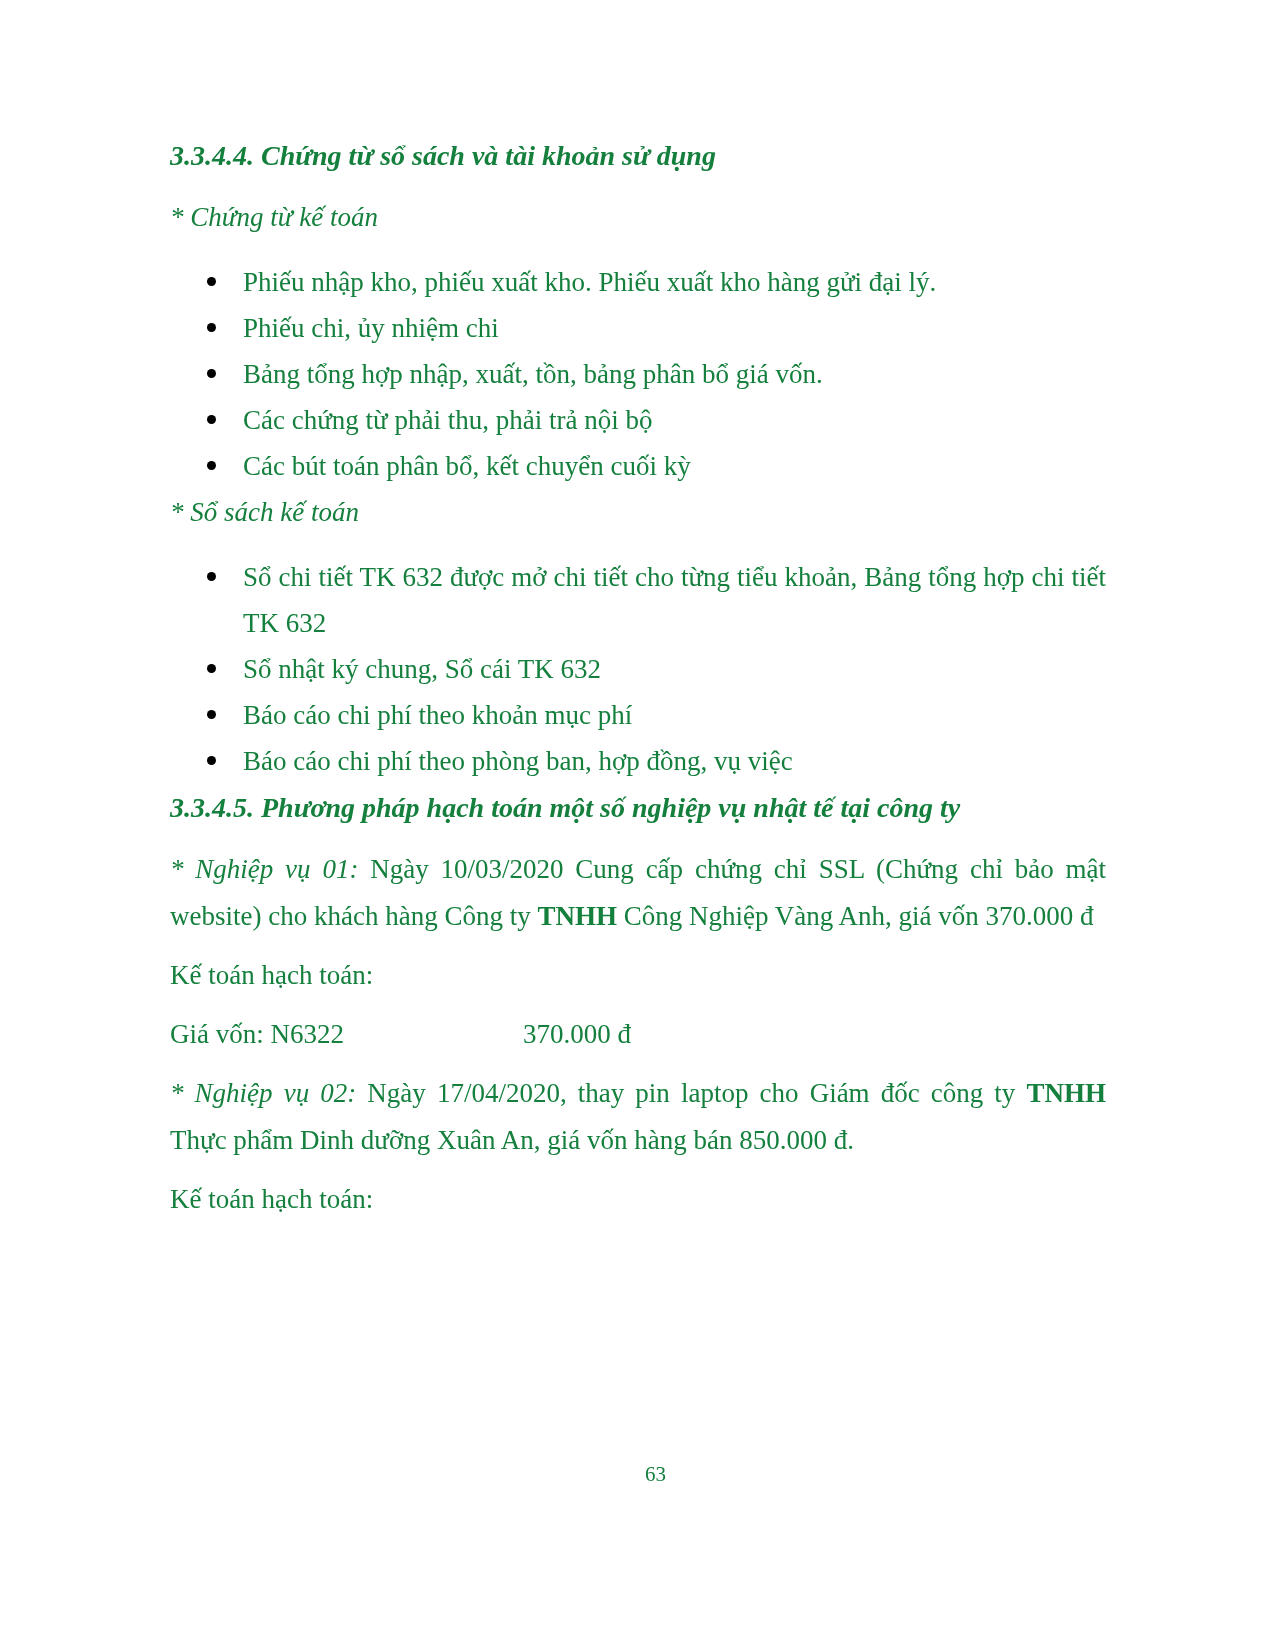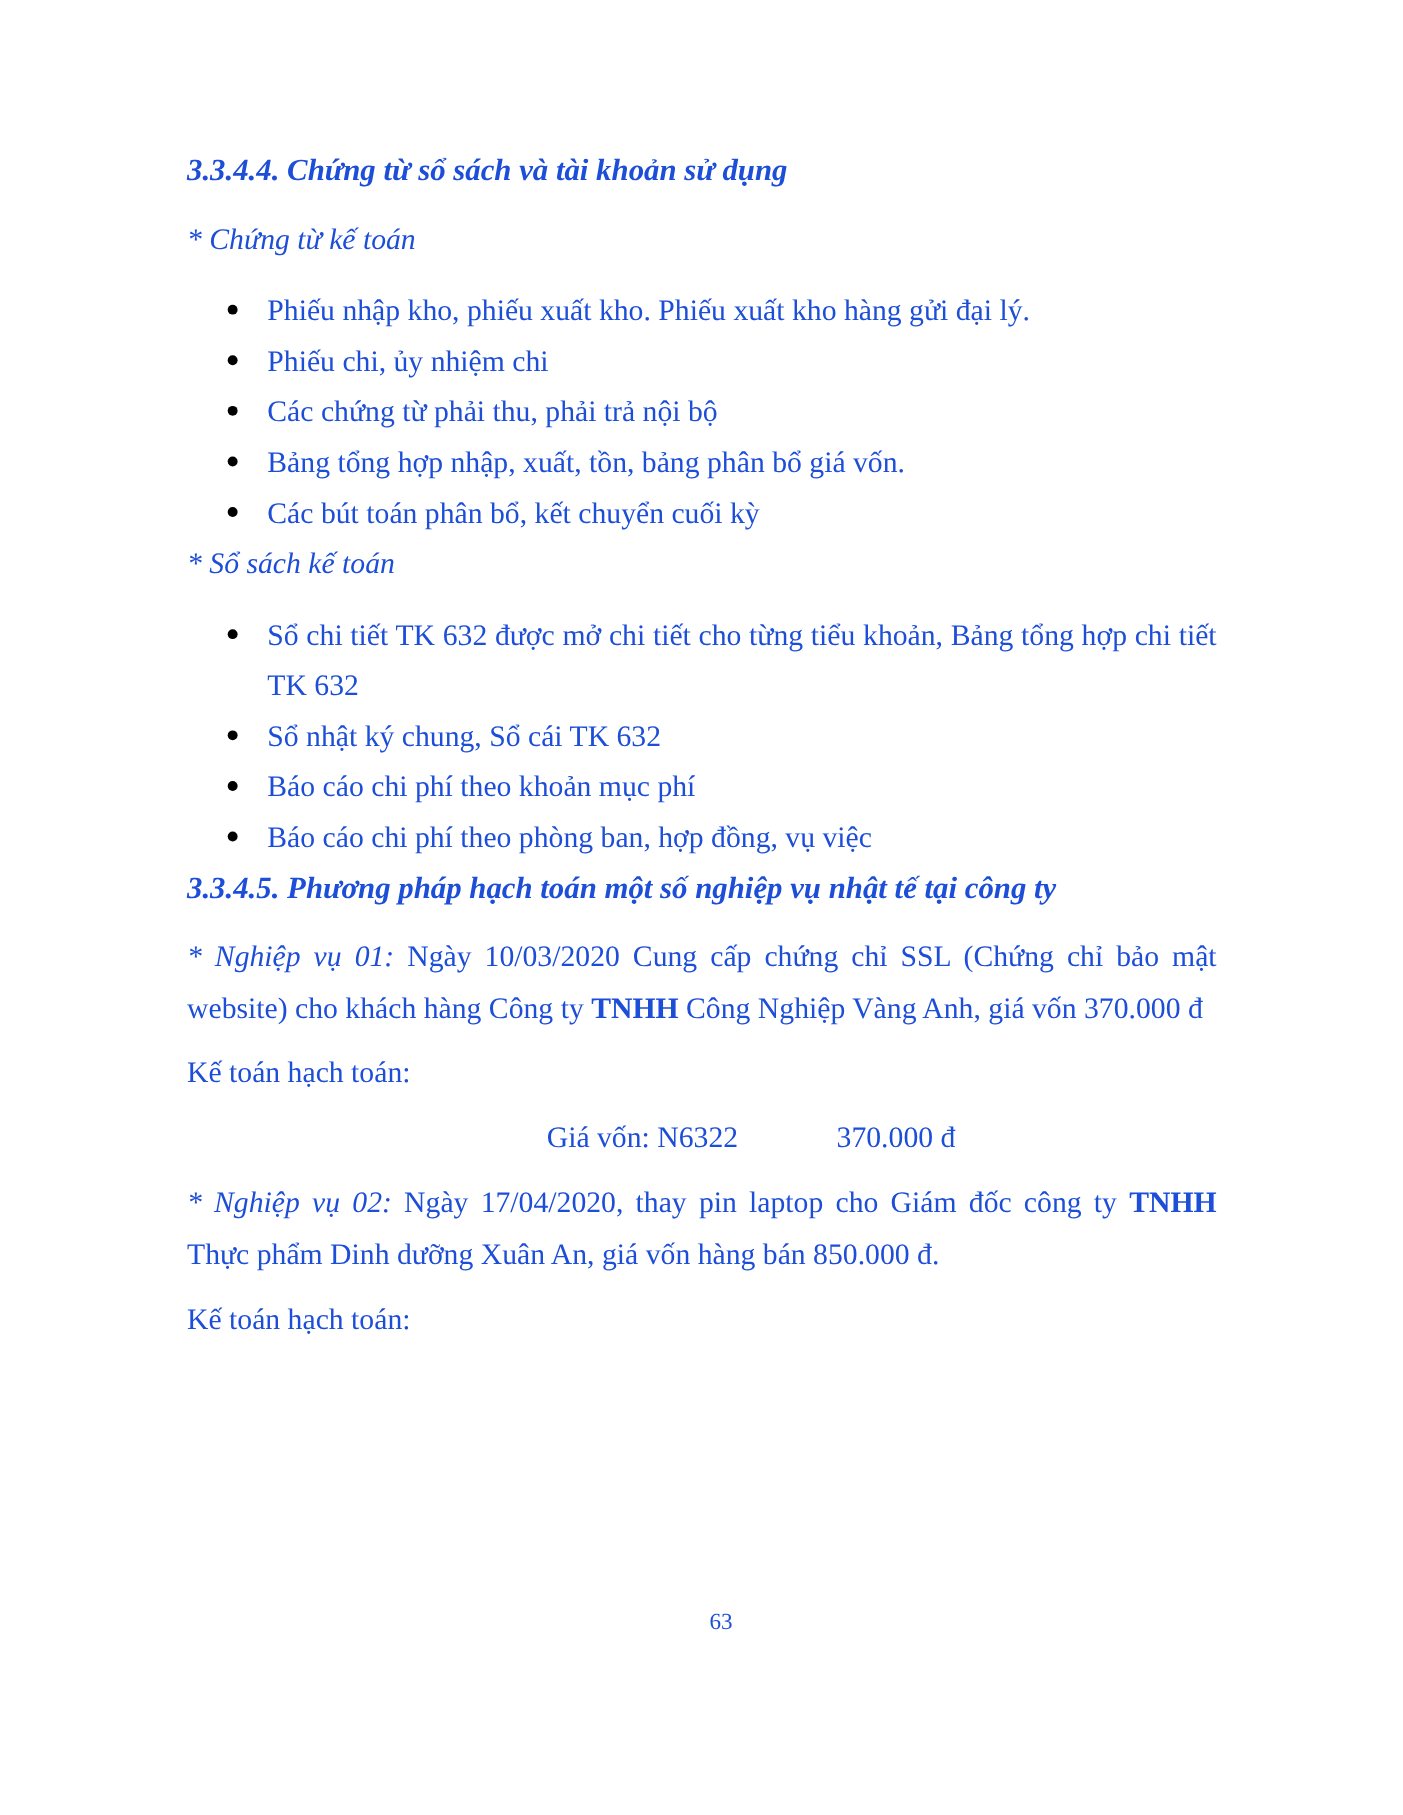--- a/index.html
+++ b/index.html
@@ -9,21 +9,21 @@
     background: #ffffff;
   }
   .page {
     position: relative;
     width: 1275px;
     height: 1650px;
     margin: 0 auto;
     background: #ffffff;
     font-family: "Liberation Serif", serif;
     font-size: 27px;
-    color: #1d4ed8;
+    color: #15803d;
     overflow: hidden;
   }
   .content {
     position: absolute;
     left: 170px;
     top: 132px;
     width: 936px;
   }
   .heading {
     font-size: 28px;
@@ -64,21 +64,20 @@
     text-align: justify;
   }
   .plain {
     line-height: 47px;
     margin: 0 0 12px 0;
   }
   .entry {
     line-height: 47px;
     margin: 0 0 12px 0;
     white-space: nowrap;
-    text-align: center;
   }
   .entry-label {
     display: inline-block;
     width: 353px;
   }
   .entry-label.indent {
     padding-left: 143px;
   }
   .bold { font-weight: bold; }
   .italic { font-style: italic; }
@@ -98,22 +97,22 @@
 
 <div class="page">
   <div class="content">
 
     <h2 class="heading">3.3.4.4. Chứng từ sổ sách và tài khoản sử dụng</h2>
 
     <p class="label">* Chứng từ kế toán</p>
     <ul class="bullets">
       <li>Phiếu nhập kho, phiếu xuất kho. Phiếu xuất kho hàng gửi đại lý.</li>
       <li>Phiếu chi, ủy nhiệm chi</li>
+      <li>Bảng tổng hợp nhập, xuất, tồn, bảng phân bổ giá vốn.</li>
       <li>Các chứng từ phải thu, phải trả nội bộ</li>
-      <li>Bảng tổng hợp nhập, xuất, tồn, bảng phân bổ giá vốn.</li>
       <li>Các bút toán phân bổ, kết chuyển cuối kỳ</li>
     </ul>
 
     <p class="label">* Sổ sách kế toán</p>
     <ul class="bullets">
       <li>Sổ chi tiết TK 632 được mở chi tiết cho từng tiểu khoản, Bảng tổng hợp chi tiết TK 632</li>
       <li>Sổ nhật ký chung, Sổ cái TK 632</li>
     </ul>
 
     <ul class="bullets">

